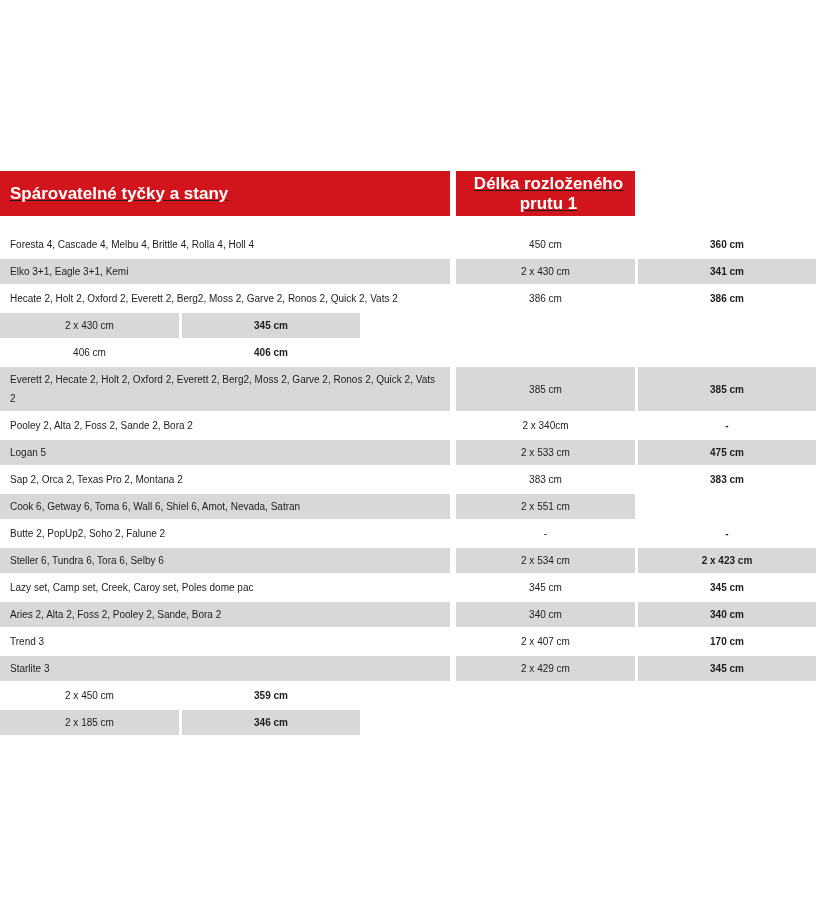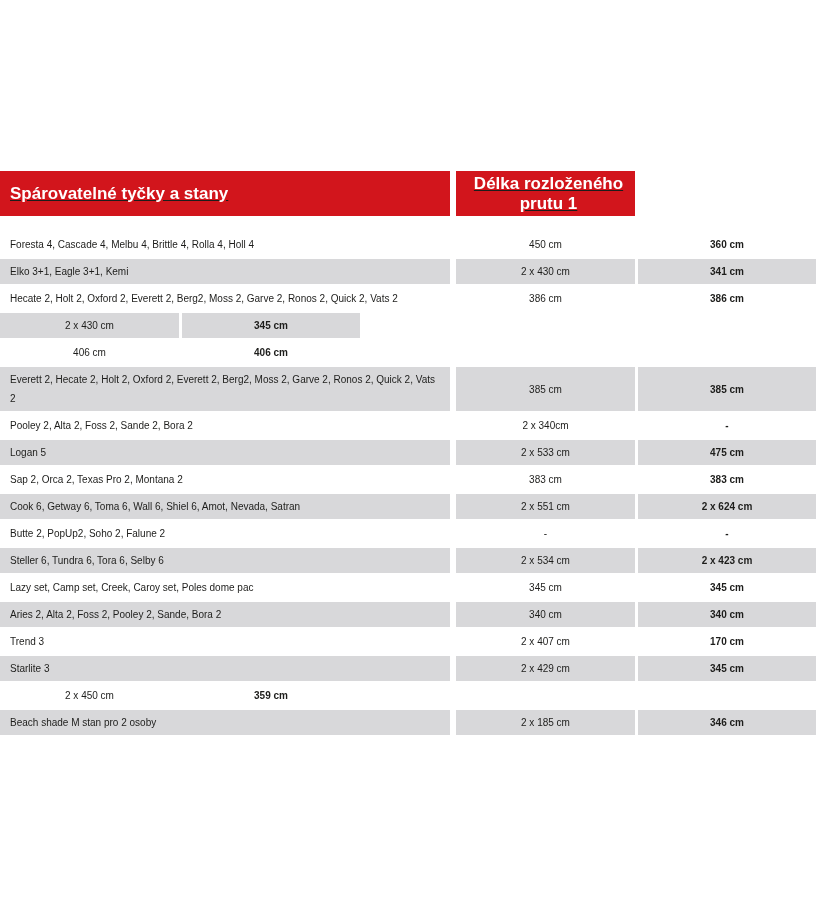--- a/index.html
+++ b/index.html
@@ -117,21 +117,20 @@
 
   <div class="tr">
     <div class="cell c1">Sap 2, Orca 2, Texas Pro 2, Montana 2</div>
     <div class="cell c2">383 cm</div>
     <div class="cell c3">383 cm</div>
   </div>
 
   <div class="tr">
     <div class="cell c1">Cook 6, Getway 6, Toma 6, Wall 6, Shiel 6, Amot, Nevada, Satran</div>
     <div class="cell c2">2 x 551 cm</div>
-    <div class="cell c3">2 x 624 cm</div>
   </div>
 
   <div class="tr">
     <div class="cell c1">Butte 2, PopUp2, Soho 2, Falune 2</div>
     <div class="cell c2">-</div>
     <div class="cell c3">-</div>
   </div>
 
   <div class="tr">
     <div class="cell c1">Steller 6, Tundra 6, Tora 6, Selby 6</div>
@@ -162,18 +161,17 @@
     <div class="cell c2">2 x 429 cm</div>
     <div class="cell c3">345 cm</div>
   </div>
 
   <div class="tr">
     <div class="cell c2">2 x 450 cm</div>
     <div class="cell c3">359 cm</div>
   </div>
 
   <div class="tr">
-    <div class="cell c1">Beach shade M stan pro 2 osoby</div>
     <div class="cell c2">2 x 185 cm</div>
     <div class="cell c3">346 cm</div>
   </div>
 </div>
 </div>
 
 </body></html>

